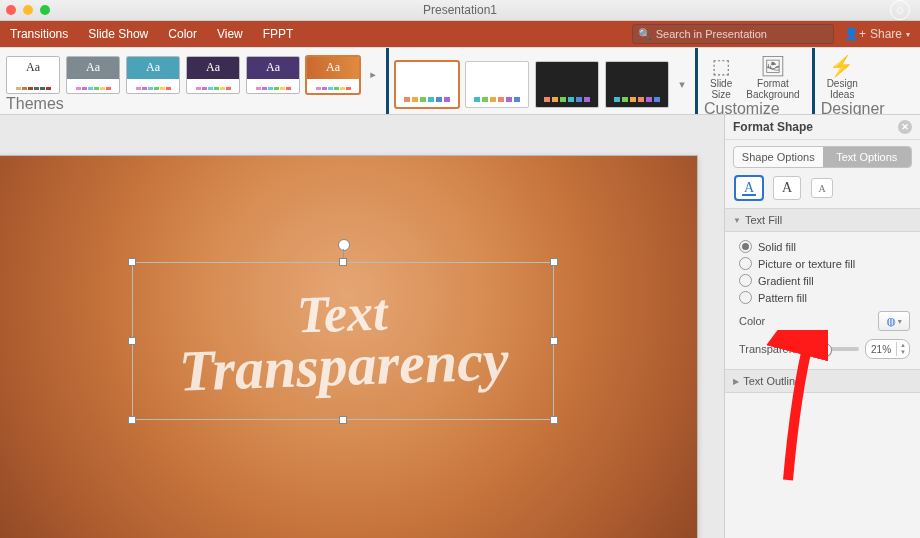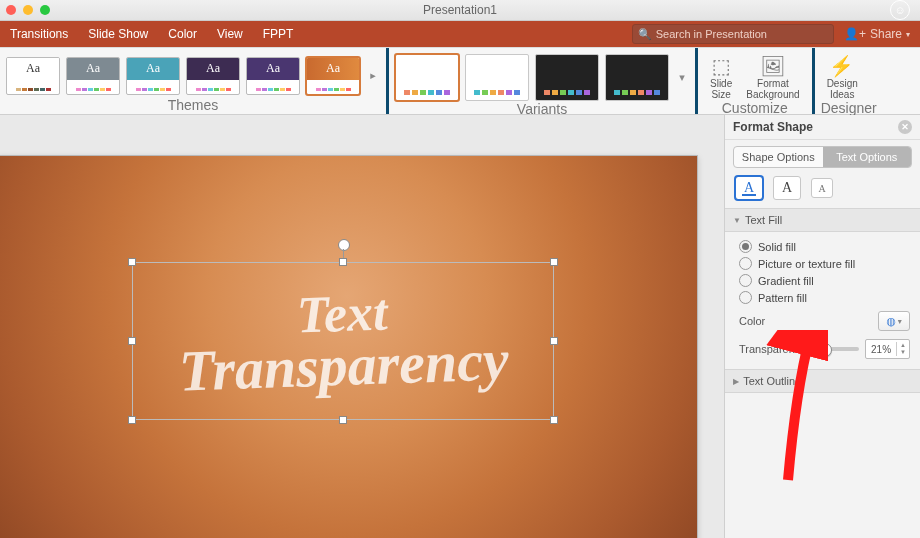--- a/index.html
+++ b/index.html
@@ -13,21 +13,21 @@
   
   .ribbon-row{height:26px;background:#b7472a;display:flex;align-items:stretch;color:#fff;font-size:12px}
   .tab{padding:0 10px;display:flex;align-items:center;cursor:pointer}
   .tab.active{background:#8c3520}
   .ribbon-right{margin-left:auto;display:flex;align-items:center;gap:10px;padding-right:10px;color:#eecfc5}
   .search-box{width:190px;height:18px;background:#9a4a36;border:1px solid #8a3f2c;border-radius:3px;display:flex;align-items:center;padding:0 5px;font-size:11px;color:#eecfc5}
   .share{display:flex;align-items:center;gap:4px;font-size:12px}
   
   .toolbar{background:#f6f6f6;border-top:1px solid #dcdcdc;border-bottom:1px solid #cfcfcf;height:66px;display:flex;align-items:stretch}
   .group{border-right:3px solid #0c4a6e;padding:2px 6px 0 6px;display:flex;flex-direction:column}
-  .group-label{text-align:center;font-size:14px;color:#777;margin-top:auto;padding-bottom:1px}
+  .group-label{font-size:16px;color:#777;margin-top:auto;padding-bottom:1px}
   .thumbs{display:flex;gap:6px;align-items:center;flex:1;padding-top:4px}
   .theme-thumb{width:52px;height:36px;border:1px solid #bbb;background:#fff;position:relative;border-radius:2px;overflow:hidden;cursor:pointer}
   .theme-thumb.sel{outline:2px solid #d67b3c;outline-offset:-1px}
   .th-top{position:absolute;top:0;left:0;right:0;height:22px;display:flex;align-items:center;justify-content:center;font-family:Georgia,serif;font-size:12px}
   .th-top span{font-family:inherit}
   .th-strip{position:absolute;bottom:3px;left:0;right:0;display:flex;justify-content:center;gap:1px}
   .th-strip i{width:5px;height:3px}
   .variant-thumb{width:62px;height:40px;border:1px solid #c8c8c8;background:#fff;border-radius:2px;display:flex;align-items:flex-end;justify-content:center;padding-bottom:5px;cursor:pointer}
   .variant-thumb.sel{outline:2px solid #d67b3c;outline-offset:-1px}
   .vstrip{display:flex;gap:2px}
@@ -68,21 +68,21 @@
   .radio{width:11px;height:11px;border:1px solid #999;border-radius:50%;position:relative}
   .radio.checked:after{content:"";position:absolute;inset:2px;border-radius:50%;background:#777}
   .prop-row{display:flex;align-items:center;justify-content:space-between;font-size:11px;color:#555;padding:5px 0}
   .color-btn{width:30px;height:18px;border:1px solid #bbb;border-radius:3px;background:linear-gradient(#fff,#eee);display:flex;align-items:center;justify-content:center;cursor:pointer;gap:2px}
   .bucket{font-size:11px;color:#3a7bd5}
   .slider-row{display:flex;align-items:center;gap:6px;padding:3px 0 0 0}
   .slider-label{font-size:11px;color:#555;width:70px}
   .slider{flex:1;height:4px;background:#c9c9c9;border-radius:2px;position:relative;cursor:pointer}
   .slider .fill{position:absolute;left:0;top:0;bottom:0;width:21%;background:#2f7fe0;border-radius:2px 0 0 2px}
   .slider .thumb{position:absolute;top:-4px;left:21%;width:12px;height:12px;margin-left:-6px;border-radius:50%;background:#fff;border:1px solid #888;box-shadow:0 1px 1px rgba(0,0,0,0.2)}
-  .stepper{display:flex;align-items:center;border:1px solid #bbb;border-radius:2px;height:18px;background:#fff;font-size:10px}
+  .stepper{display:flex;align-items:center;border:1px solid #bbb;border-radius:8px;height:18px;background:#fff;font-size:10px}
   .stepper .val{padding:0 5px;color:#555}
   .stepper .btns{display:flex;flex-direction:column;border-left:1px solid #ccc}
   .stepper .btns span{font-size:6px;line-height:7px;padding:0 3px;color:#888;cursor:pointer}
   
   .arrow{position:absolute;pointer-events:none}
 </style>
 </head>
 <body>
 
 <div class="titlebar">
@@ -237,21 +237,20 @@
             <i style="background:#4bc"></i>
             <i style="background:#7c5"></i>
             <i style="background:#ea4"></i>
             <i style="background:#e86"></i>
             <i style="background:#a6d"></i>
             <i style="background:#58d"></i>
           </div>
         </div>
       <div class="mini-arrow">▾</div>
     </div>
-    <div class="group-label">Variants</div>
   </div>
 
   <div class="group" style="flex:0 0 auto">
     <div class="thumbs" style="gap:2px">
       <div class="tool-btn">
         <span class="tool-icon">⬚</span>
         <span style="white-space:pre-line">Slide
 Size</span>
       </div>
       <div class="tool-btn">

